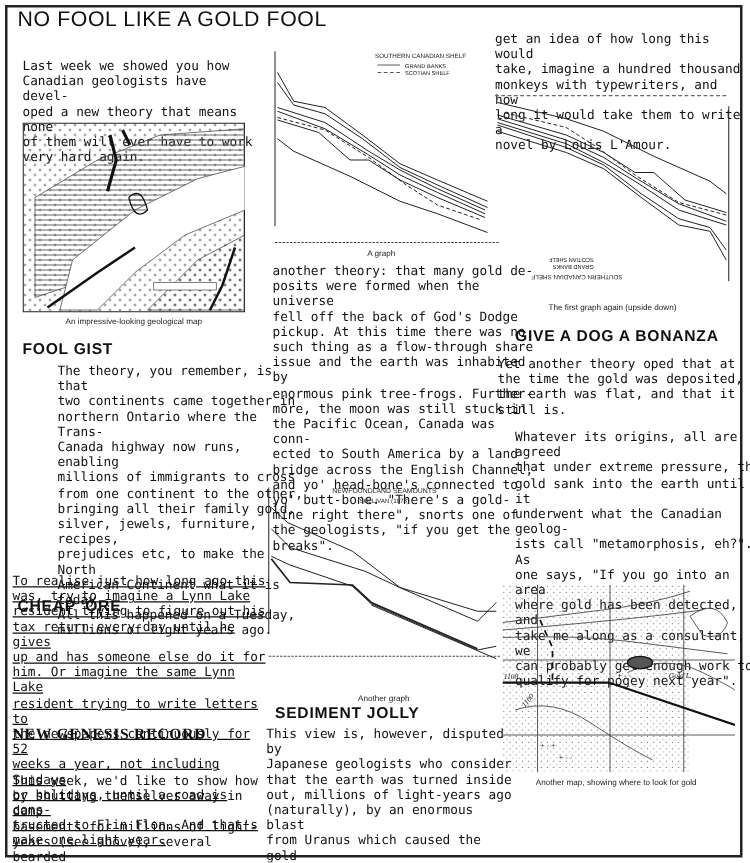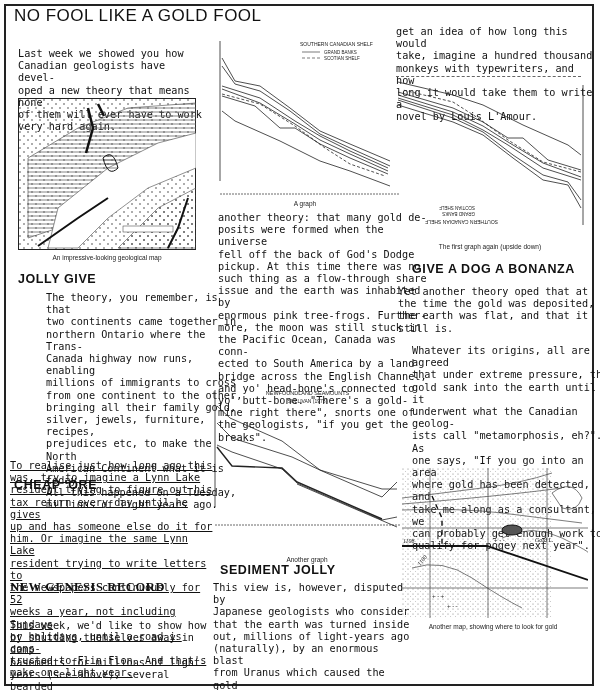--- a/index.html
+++ b/index.html
@@ -44,21 +44,21 @@
     <path d="M20 148 L60 120 L90 100" stroke="#111" stroke-width="2" fill="none"></path>
     <path d="M70 10 L75 30 L68 55" stroke="#111" stroke-width="2.5" fill="none"></path>
     <path d="M80 6 L86 18" stroke="#111" stroke-width="2.5" fill="none"></path>
     <path d="M170 100 L160 130 L150 150" stroke="#111" stroke-width="2" fill="none"></path>
     <path d="M85 60 Q95 50 100 70 Q90 80 85 60" fill="url(#hatch)" stroke="#111" stroke-width="1"></path>
     <rect x="105" y="128" width="50" height="6" fill="#fff" stroke="#333" stroke-width="0.5"></rect>
   </svg>
 </div>
 <div class="caption" style="left:18px; top:254px; width:178px;">An impressive-looking geological map</div>
 
-<div class="subhead" style="left:18px; top:272px;">JOLLY GIVE</div>
+<div class="subhead" style="left:18px; top:272px;">FOOL GIST</div>
 <div class="body" style="left:14px; top:292px; width:200px;margin-left:32px;">The theory, you remember, is that
 two continents came together in
 northern Ontario where the Trans-
 Canada highway now runs, enabling
 millions of immigrants to cross
 from one continent to the other,
 bringing all their family gold,
 silver, jewels, furniture, recipes,
 prejudices etc, to make the North
 American Continent what it is today.

